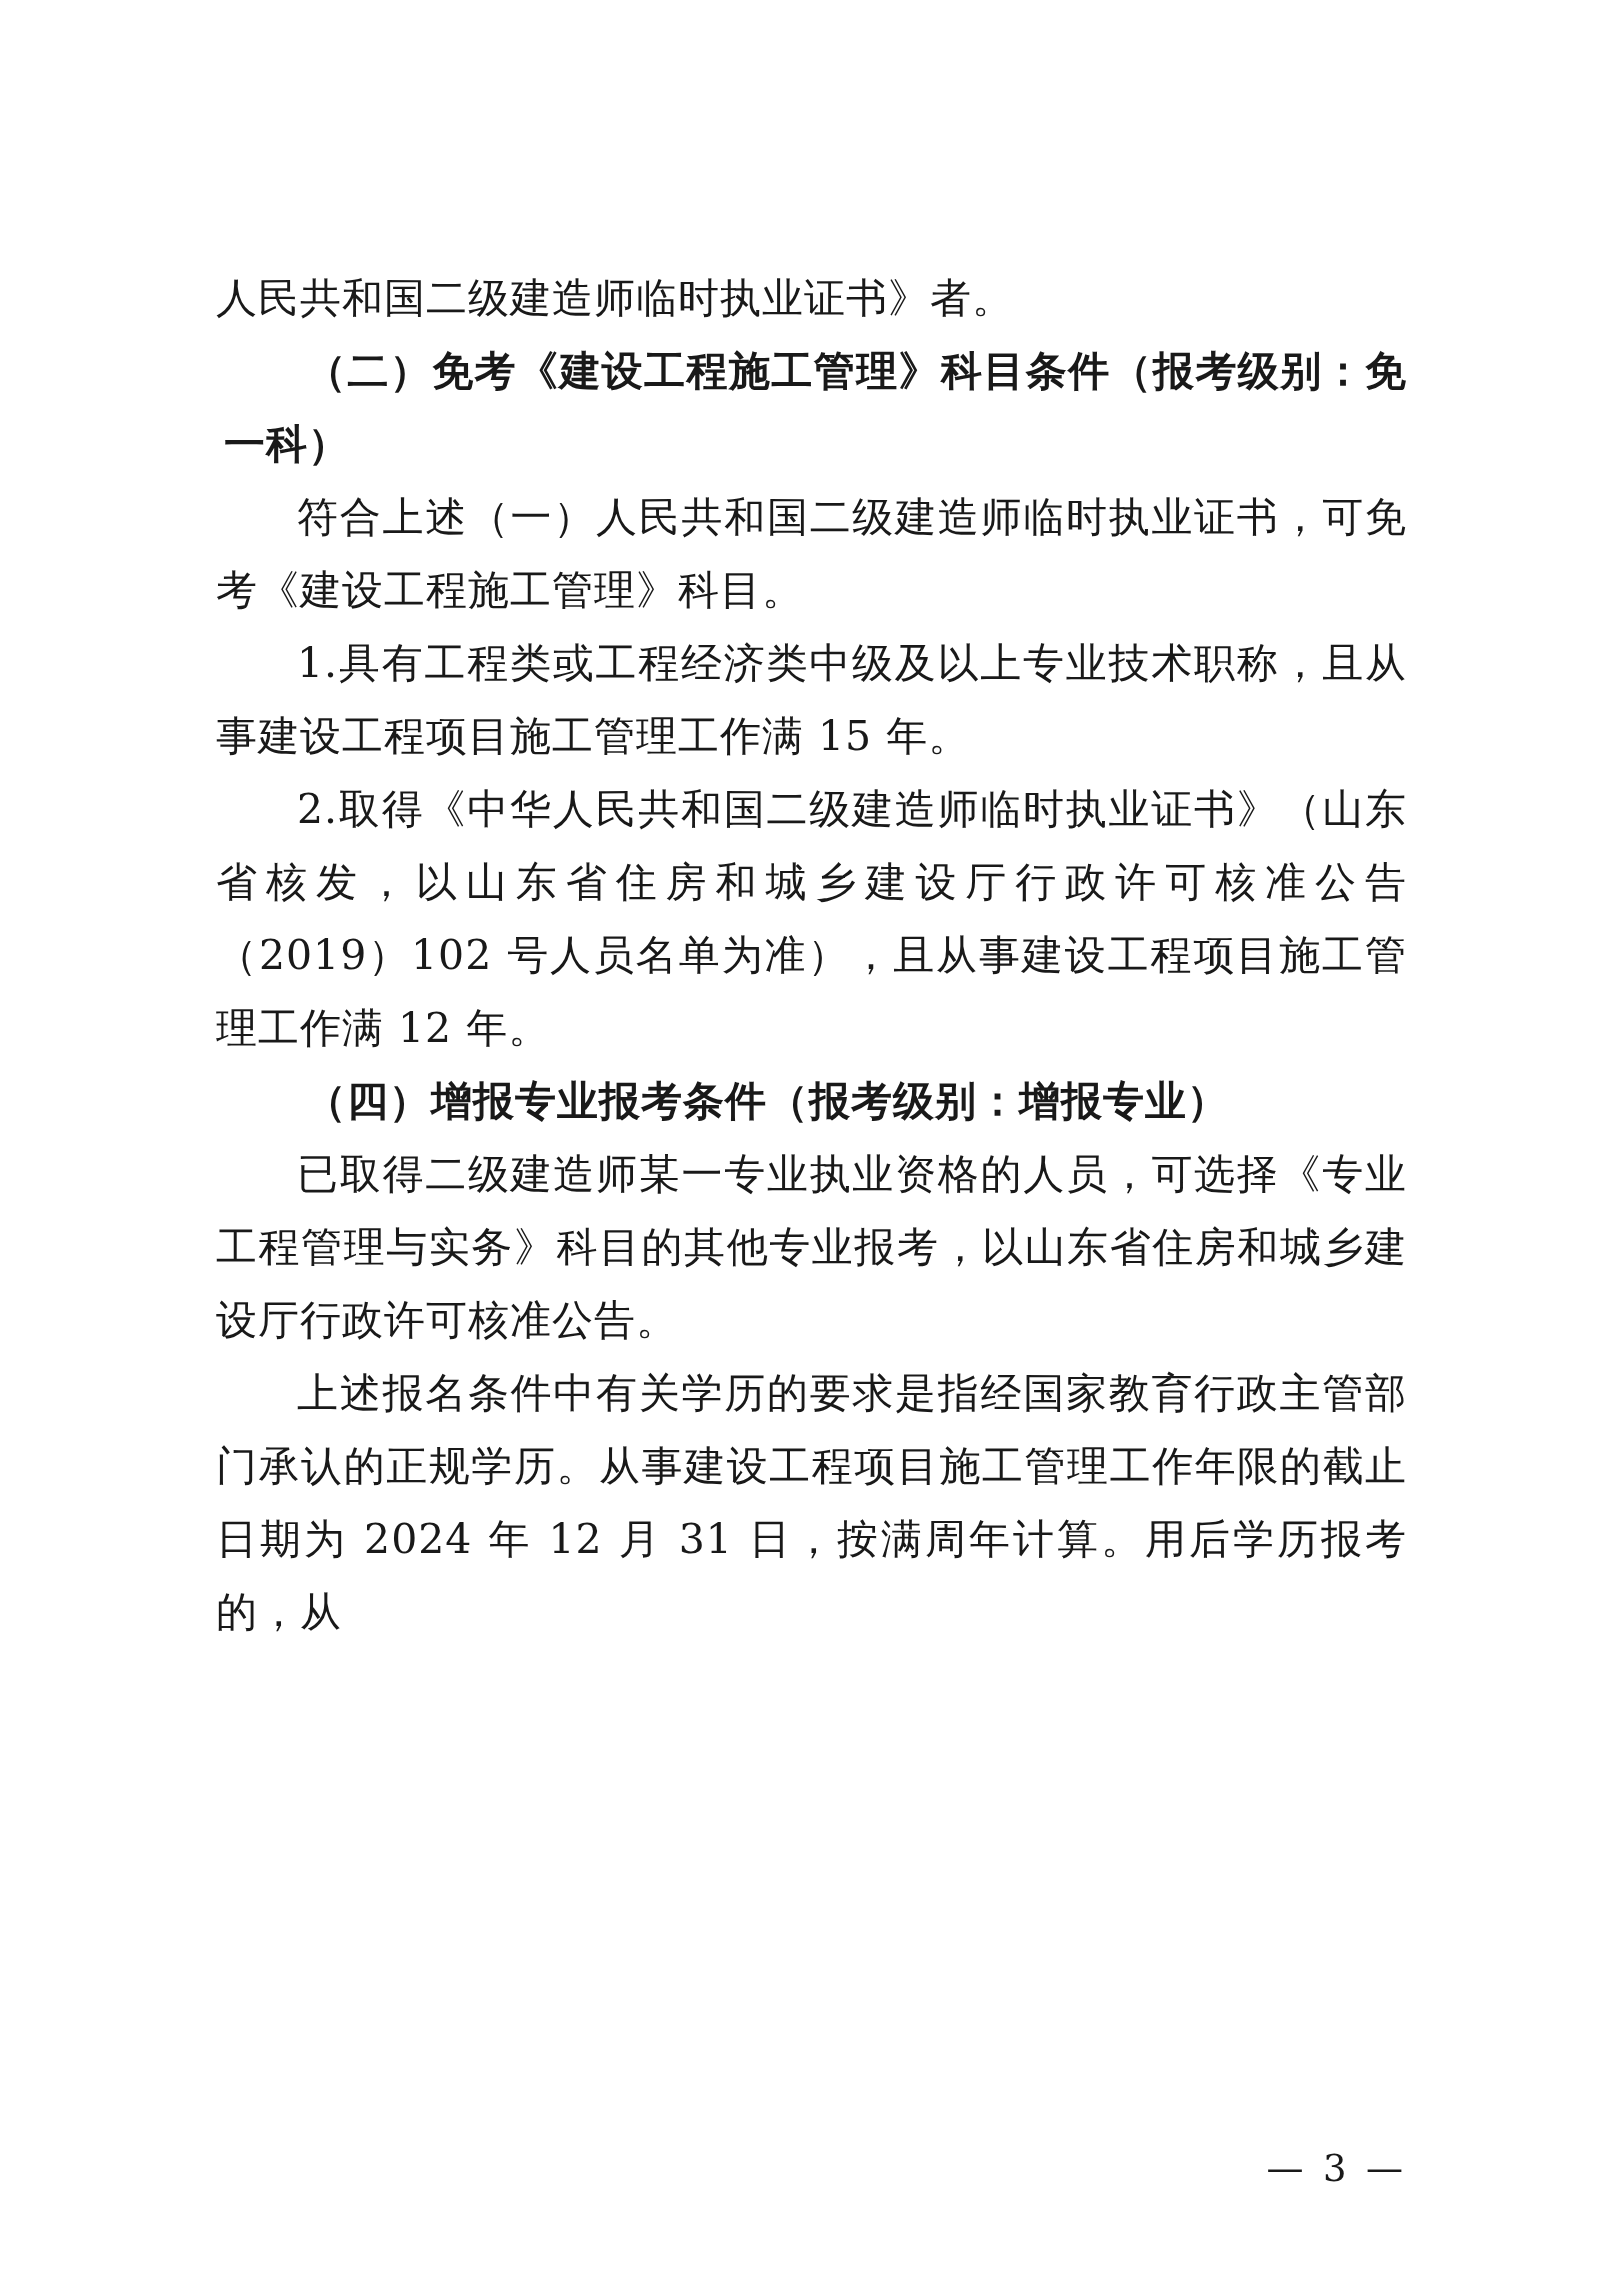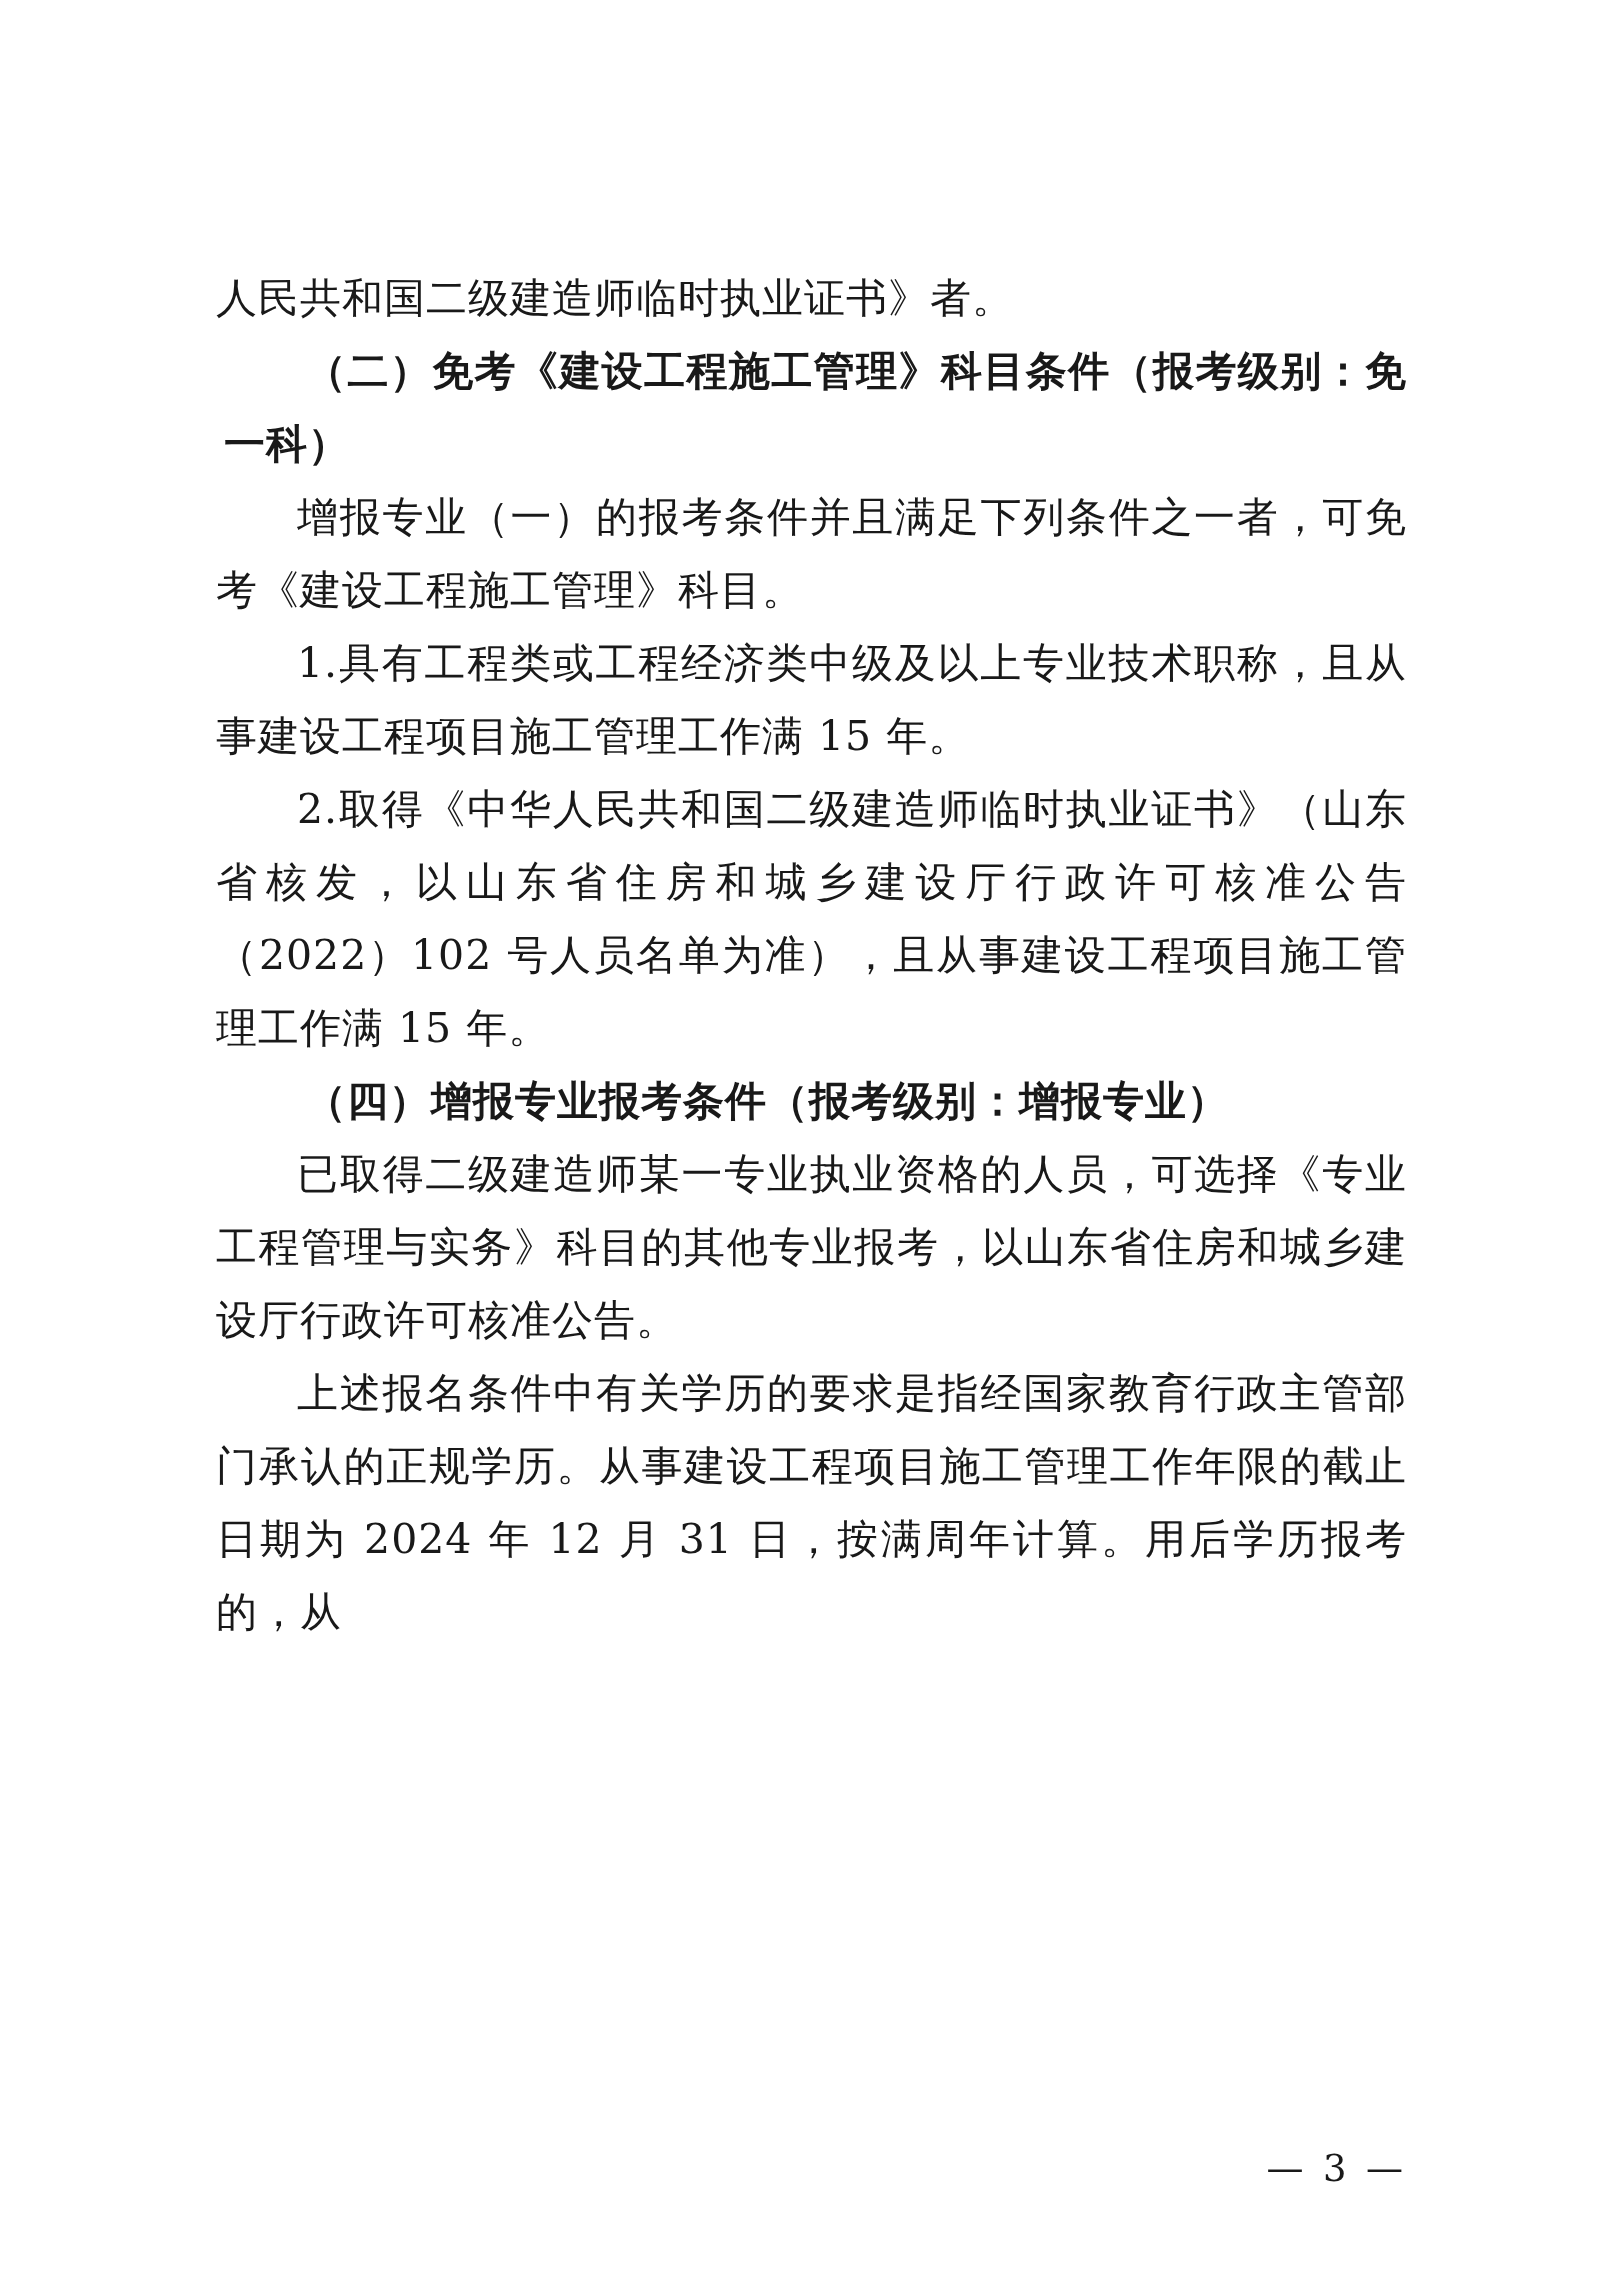--- a/index.html
+++ b/index.html
@@ -64,25 +64,25 @@
 <body>
 
 <div class="page">
 
   <div class="body-text">
 
     <p class="noindent">人民共和国二级建造师临时执业证书》者。</p>
 
     <p class="heading indent">（二）免考《建设工程施工管理》科目条件（报考级别：免一科）</p>
 
-    <p class="indent">增报专业（一）的报考条件并且满足下列条件之一者，可免考《建设工程施工管理》科目。</p>
+    <p class="indent">符合上述（一）人民共和国二级建造师临时执业证书，可免考《建设工程施工管理》科目。</p>
 
     <p class="indent">1.具有工程类或工程经济类中级及以上专业技术职称，且从事建设工程项目施工管理工作满 15 年。</p>
 
-    <p class="indent">2.取得《中华人民共和国二级建造师临时执业证书》（山东省核发，以山东省住房和城乡建设厅行政许可核准公告（2022）102 号人员名单为准），且从事建设工程项目施工管理工作满 15 年。</p>
+    <p class="indent">2.取得《中华人民共和国二级建造师临时执业证书》（山东省核发，以山东省住房和城乡建设厅行政许可核准公告（2019）102 号人员名单为准），且从事建设工程项目施工管理工作满 12 年。</p>
 
 
 
     <p class="heading indent">（四）增报专业报考条件（报考级别：增报专业）</p>
 
     <p class="indent">已取得二级建造师某一专业执业资格的人员，可选择《专业工程管理与实务》科目的其他专业报考，以山东省住房和城乡建设厅行政许可核准公告。</p>
 
     <p class="indent">上述报名条件中有关学历的要求是指经国家教育行政主管部门承认的正规学历。从事建设工程项目施工管理工作年限的截止日期为 2024 年 12 月 31 日，按满周年计算。用后学历报考的，从</p>
 
   </div>

